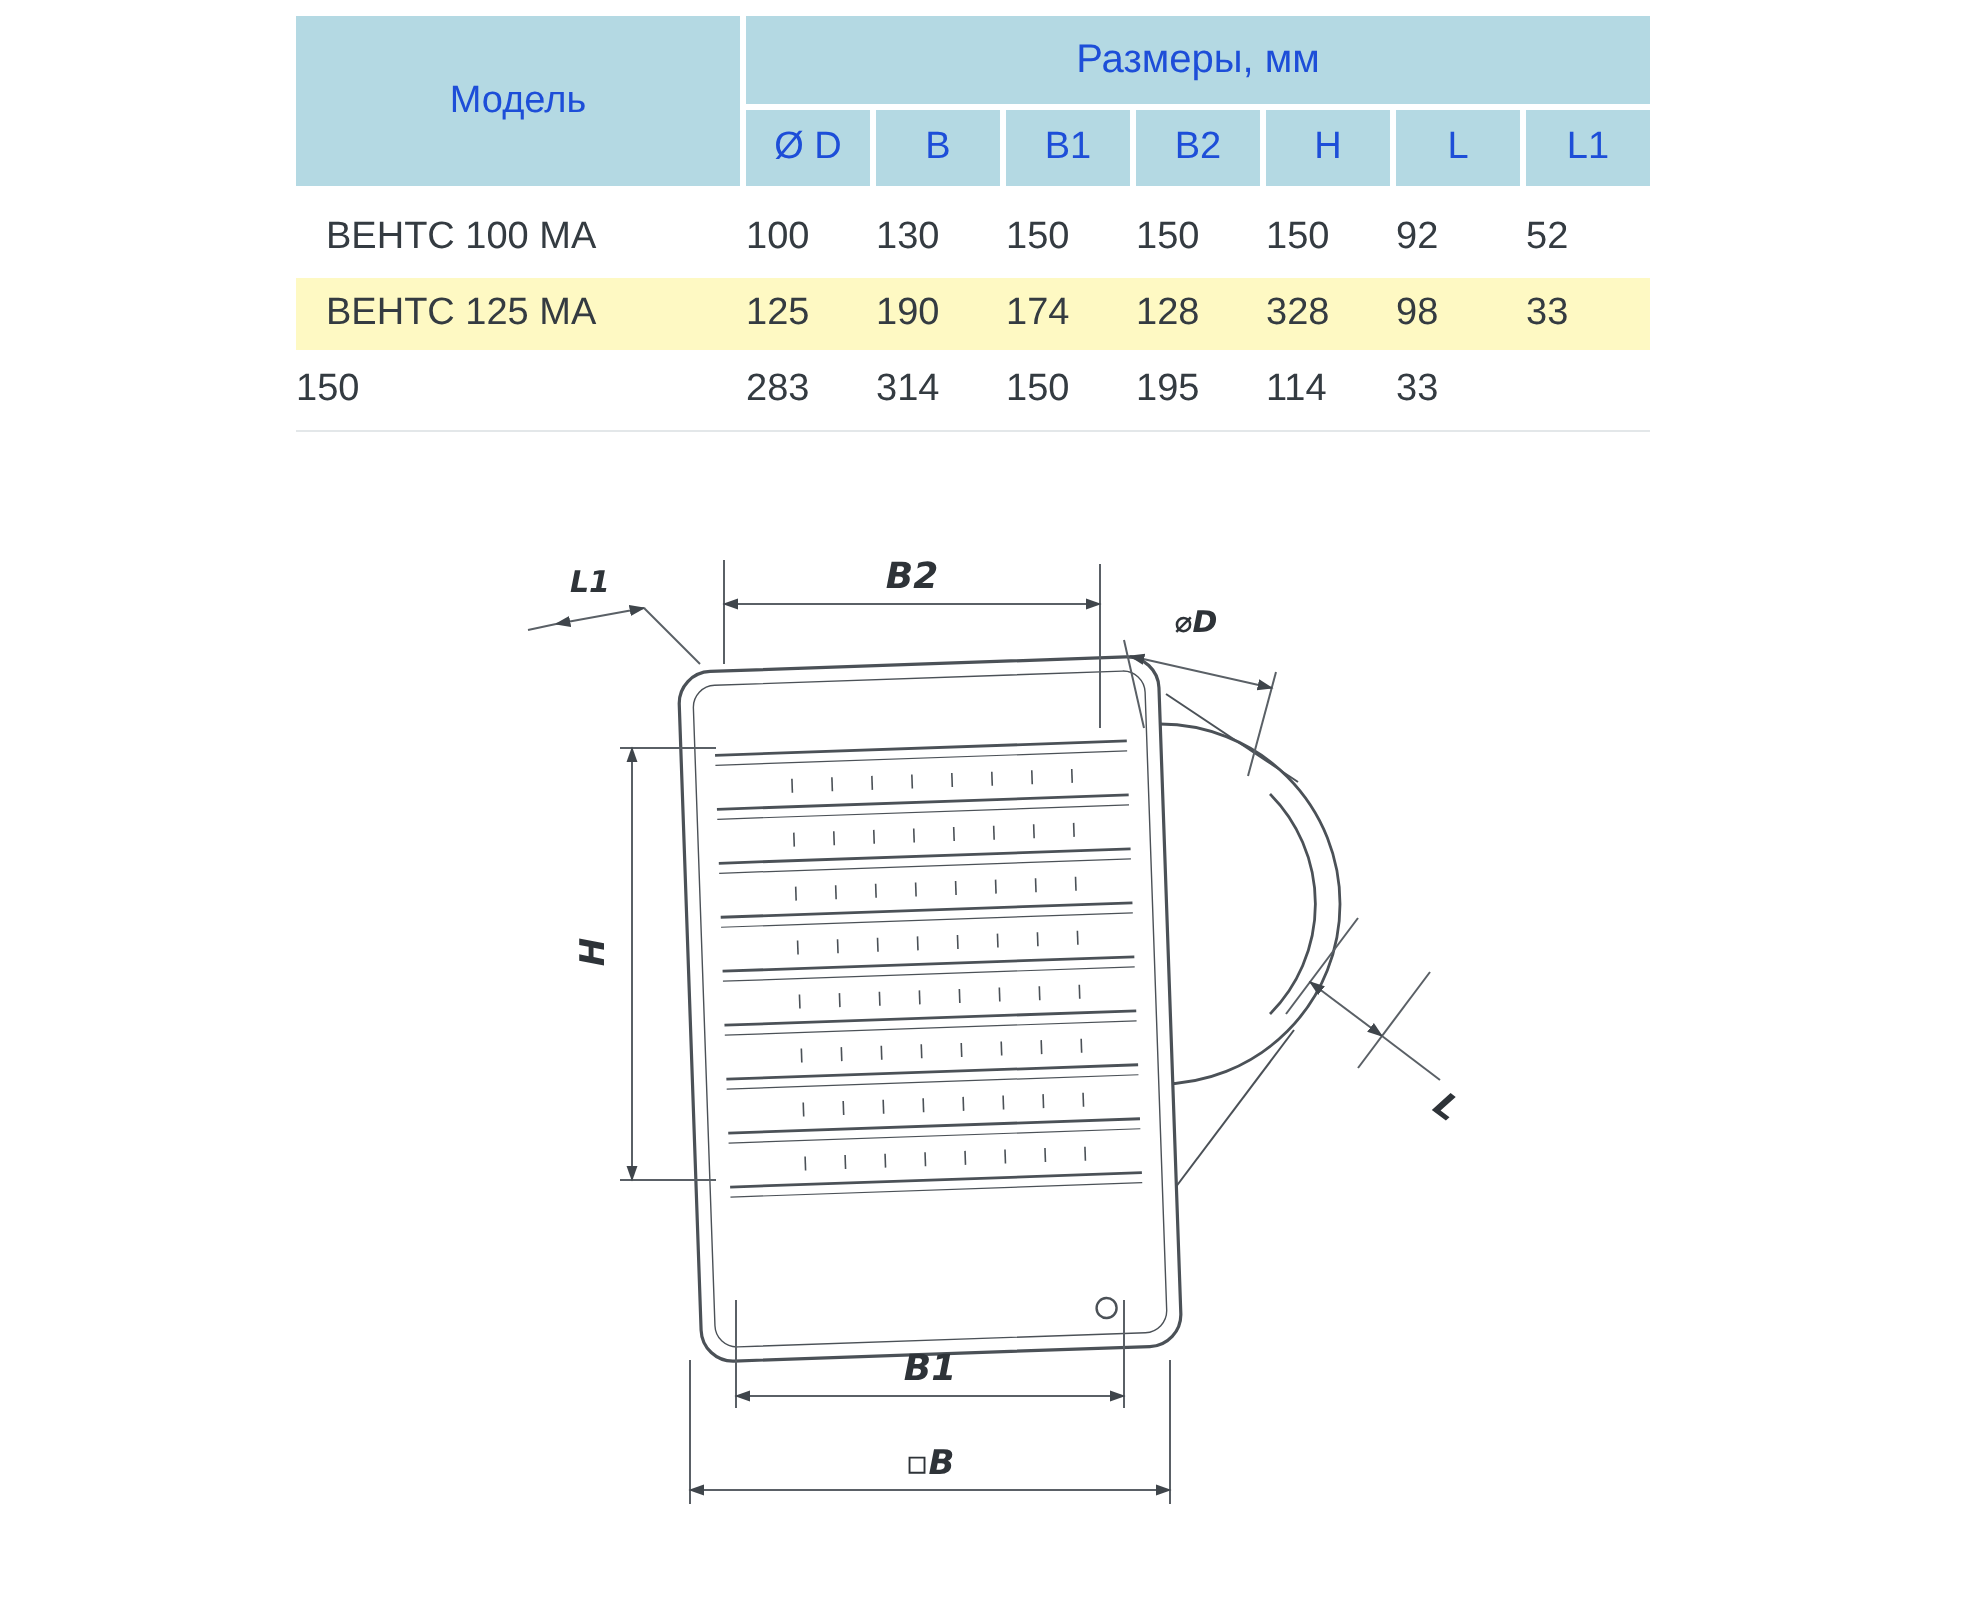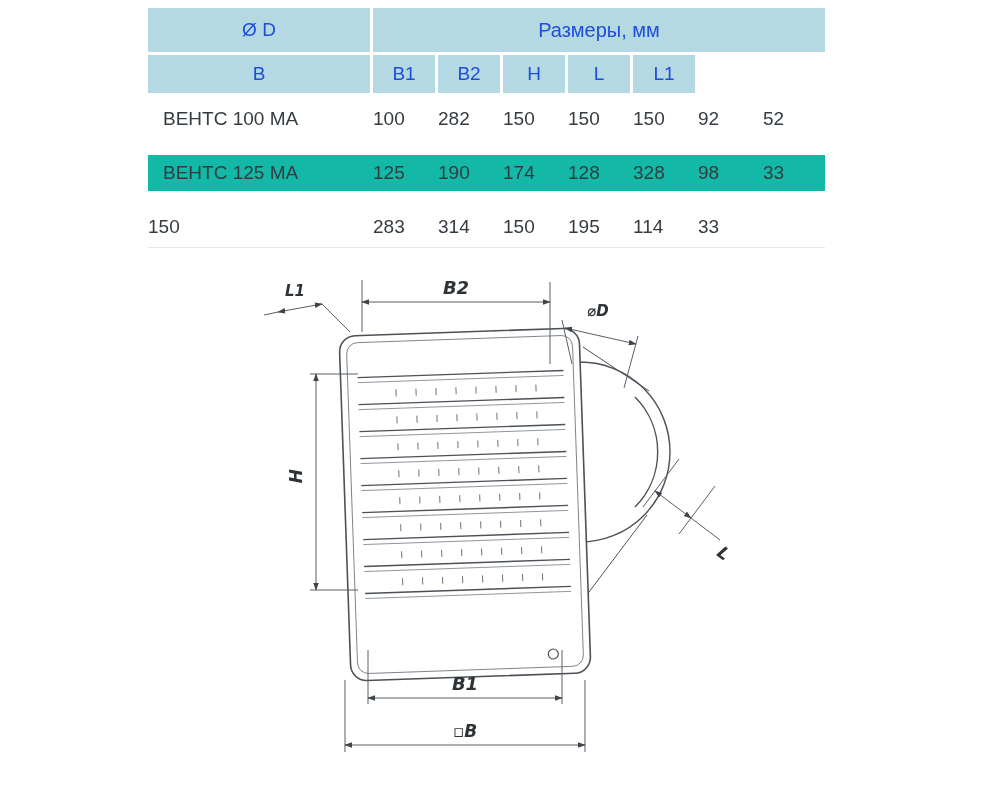--- a/index.html
+++ b/index.html
@@ -6,50 +6,51 @@
   html,body{background:#fff}
   body{font-family:"Liberation Sans",sans-serif;color:#343b41}
   .page{position:relative;width:986px;height:806px;background:#fff;overflow:hidden}
 
   
   .dim-table{position:absolute;left:148px;top:8px;width:677px}
   .thead{display:grid;grid-template-columns:222px repeat(7,62px);grid-template-rows:44px 38px;gap:3px}
   .hcell{background:#b4d9e3;display:flex;align-items:center;justify-content:center;font-size:19px;color:#1d4ed8}
   .model-head{grid-row:1/3;grid-column:1}
   .sizes-head{grid-column:2/9;grid-row:1;font-size:20px}
-  .tbody{display:flex;flex-direction:column;gap:18px;margin-top:8px;border-bottom:1px solid #e3e7e9;padding-bottom:2px}
+  .tbody{display:flex;flex-direction:column;gap:2px;margin-top:8px;border-bottom:1px solid #e3e7e9;padding-bottom:2px}
   .trow{display:grid;grid-template-columns:222px repeat(7,62px);column-gap:3px;height:36px;align-items:center;font-size:19px}
   .trow .model{padding-left:15px;white-space:nowrap}
   .trow .val{text-align:left}
-  .trow.highlight{background:#14b8a6}
+  .trow.highlight{background:#fef9c3}
 
   
   .drawing{position:absolute;left:250px;top:252px;width:480px;height:540px}
 </style>
 </head>
 <body>
 
 <div class="page">
 
   <div class="dim-table">
     <div class="thead">
+      <div class="hcell model-head">Модель</div>
       <div class="hcell sizes-head">Размеры, мм</div>
       <div class="hcell">Ø D</div>
       <div class="hcell">B</div>
       <div class="hcell">B1</div>
       <div class="hcell">B2</div>
       <div class="hcell">H</div>
       <div class="hcell">L</div>
       <div class="hcell">L1</div>
     </div>
     <div class="tbody">
       <div class="trow">
         <div class="model">ВЕНТС 100 МА</div>
         <div class="val">100</div>
-        <div class="val">282</div>
+        <div class="val">130</div>
         <div class="val">150</div>
         <div class="val">150</div>
         <div class="val">150</div>
         <div class="val">92</div>
         <div class="val">52</div>
       </div>
       <div class="trow highlight">
         <div class="model">ВЕНТС 125 МА</div>
         <div class="val">125</div>
         <div class="val">190</div>

